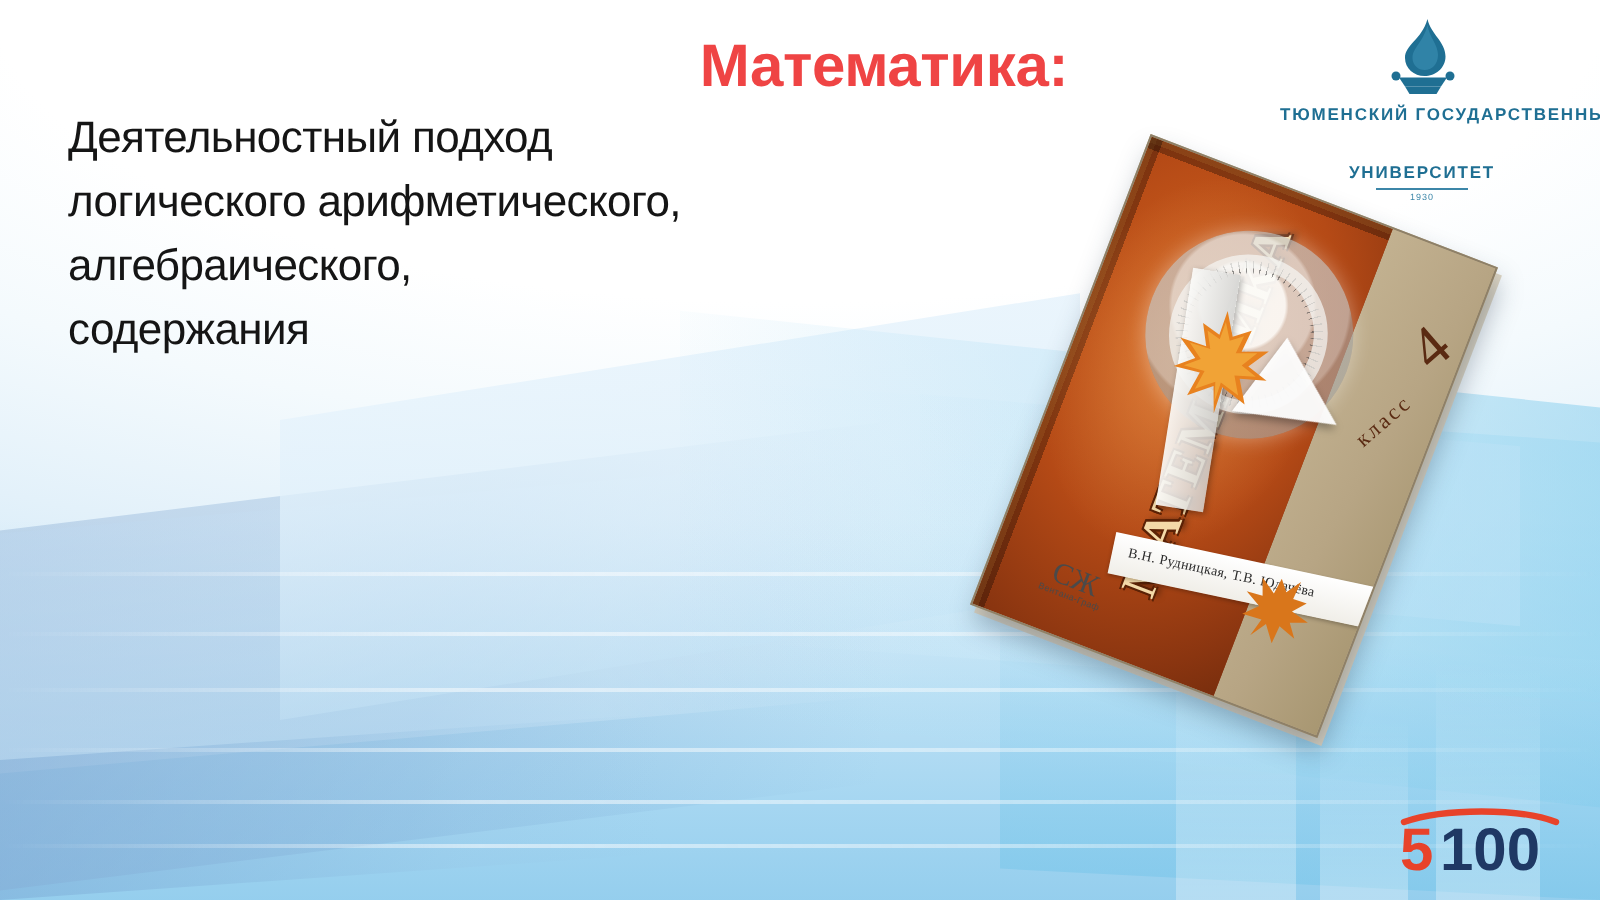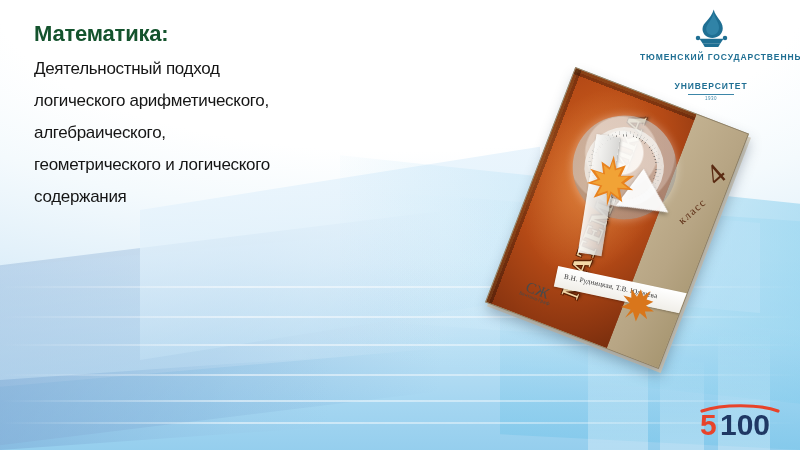--- a/index.html
+++ b/index.html
@@ -64,31 +64,32 @@
 
   
   .colblk { position:absolute; bottom:0; background:linear-gradient(to top, rgba(255,255,255,.30), rgba(255,255,255,0)); }
 
   
   .textblock {
     position:absolute; left:34px; top:16px; width:500px;
     z-index:6;
   }
   .slide-title {
-    color:#14532d;
-    font-size:22px;
+    color:#ef4444;
+    font-size:30px;
     font-weight:bold;
     line-height:36px;
     letter-spacing:-.2px;
     white-space:nowrap;
+    text-align:right;
   }
   .body-lines { margin-top:1px; }
   .body-line {
     color:#151515;
-    font-size:17px;
+    font-size:22px;
     line-height:32px;
     letter-spacing:-.3px;
     white-space:nowrap;
   }
 
   
   .uni-logo {
     position:absolute; right:18px; top:8px;
     width:142px; z-index:7;
     text-align:center;
@@ -283,21 +284,20 @@
   <div class="colblk" style="right:30px;  width:52px; height:120px;"></div>
   <div class="colblk" style="right:96px;  width:44px; height:92px;"></div>
   <div class="colblk" style="right:152px; width:60px; height:140px;"></div>
 
   <div class="textblock">
     <div class="slide-title">Математика:</div>
     <div class="body-lines">
       <div class="body-line">Деятельностный подход</div>
       <div class="body-line">логического арифметического,</div>
       <div class="body-line">алгебраического,</div>
-      <div class="body-line">геометрического и логического</div>
       <div class="body-line">содержания</div>
     </div>
   </div>
 
   <div class="uni-logo">
     <svg class="uni-flame" viewBox="0 0 60 56">
       <path d="M33 2 C35 12 45 17 45 27 C45 35 38 40 31 40 C24 40 18 35 18 28 C18 19 29 16 33 2 Z" fill="#1f6f93"></path>
       <path d="M33 6 C34 14 40 19 40 26 C40 32 36 36 31 36 C27 36 23 33 23 28 C23 21 30 18 33 6 Z" fill="#3e93b8" opacity=".55"></path>
       <path d="M14 41 H46 L42 47 H18 Z" fill="#1f6f93"></path>
       <path d="M18 47 H42 L39 52 H21 Z" fill="#1f6f93"></path>

